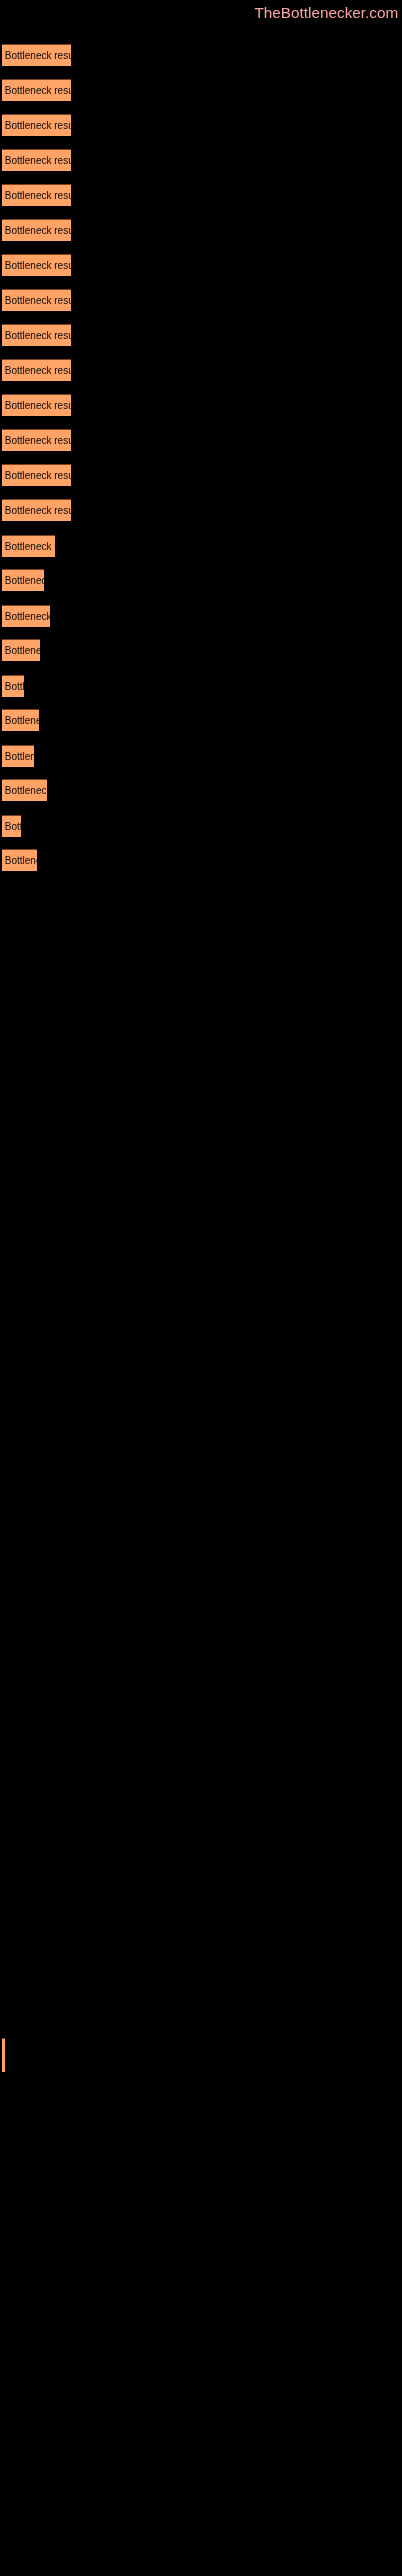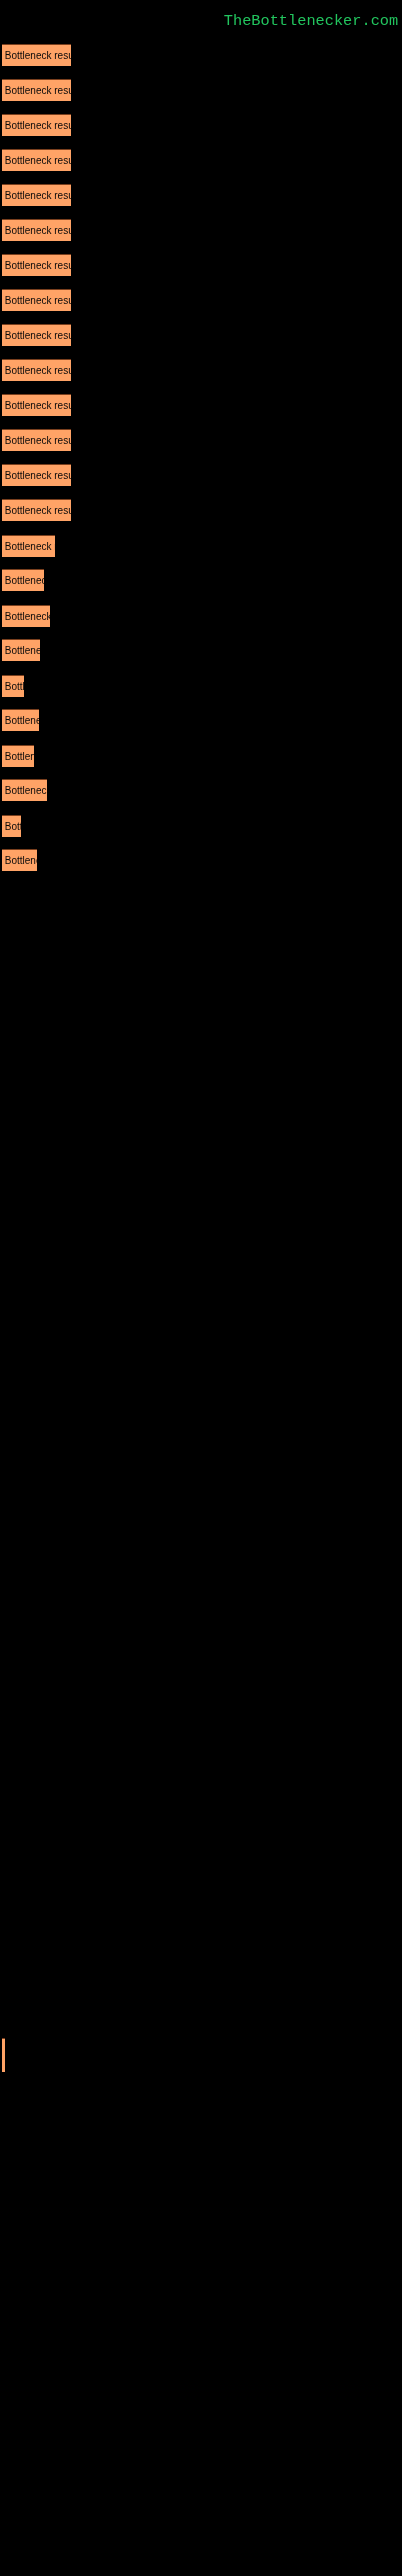--- a/index.html
+++ b/index.html
@@ -17,24 +17,24 @@
   #chart-root {
     position: absolute;
     left: 0; top: 0;
     width: 403px;
     height: 2576px;
     background: #000000;
   }
   #site-title {
     position: absolute;
     right: 4.8px;
-    top: 12px;
-    font-family: Liberation Mono, monospace;
+    top: 3px;
+    font-family: Liberation Sans, sans-serif;
     font-size: 15.3px;
-    color: #22c55e;
+    color: #fca5a5;
     letter-spacing: 0px;
     white-space: nowrap;
     line-height: 19.3px;
   }
   .bar-row {
     position: absolute;
     left: 0;
     height: 22.5px;
   }
   .bar {

